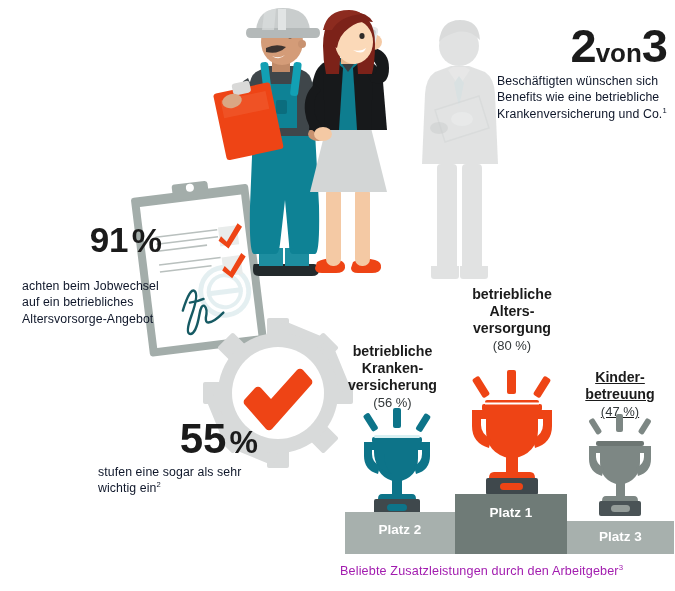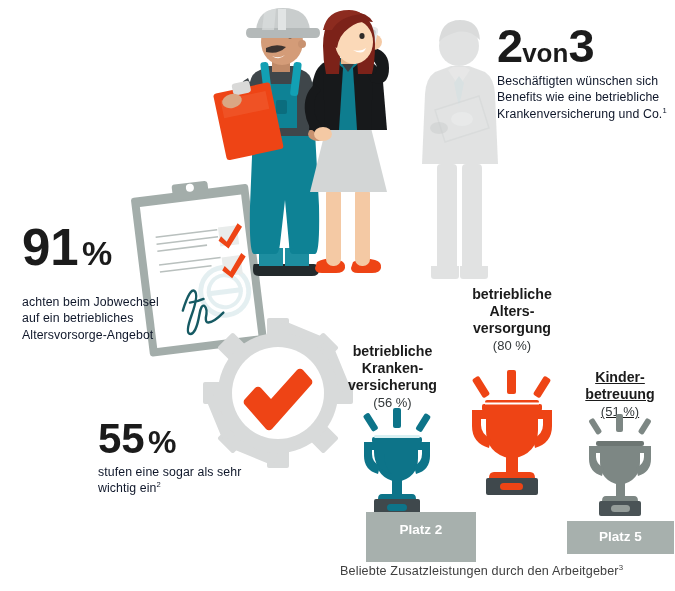--- a/index.html
+++ b/index.html
@@ -17,37 +17,38 @@
   }
   .abs{position:absolute;}
 
   
   .stat-num{
     font-weight:bold;
     color:#1b1b1b;
     letter-spacing:-1px;
     line-height:1;
     white-space:nowrap;
+    text-align:right;
   }
   .stat-body{
     font-size:12.3px;
     line-height:16.4px;
     color:#0f172a;
     letter-spacing:.1px;
   }
 
   
   #stat-2von3{ left:497px; top:22px; width:170px; }
   #stat-2von3 .big{ font-size:47px; }
   #stat-2von3 .small-word{ font-size:26px; letter-spacing:0; }
   #stat-2von3 .stat-body{ margin-top:4px; }
 
   
   #stat-91{ left:22px; top:222px; width:140px; }
-  #stat-91 .big{ font-size:51px; }
+  #stat-91 .big{ font-size:35px; }
   #stat-91 .pct{ font-size:34px; }
   #stat-91 .stat-body{ margin-top:21px; }
 
   
   #stat-55{ left:98px; top:418px; width:160px; }
   #stat-55 .big{ font-size:42px;margin-top:28px; }
   #stat-55 .pct{ font-size:32px; }
   #stat-55 .stat-body{ margin-top:4px; }
 
   sup{font-size:.62em; vertical-align:super; line-height:0;}
@@ -75,33 +76,33 @@
 
   
   .podium{
     position:absolute;
     color:#ffffff;
     font-weight:bold;
     font-size:13.5px;
     text-align:center;
   }
   .podium span{display:block;}
-  #podium-2{ left:345px; top:512px; width:110px; height:50px; background:#a7b0ad;margin-left:21px;}
+  #podium-2{ left:345px; top:512px; width:110px; height:42px; background:#a7b0ad;}
   #podium-2 span{ margin-top:10px;}
   #podium-1{ left:455px; top:494px; width:112px; height:60px; background:#6f7b77;}
   #podium-1 span{ margin-top:11px;}
   #podium-3{ left:567px; top:521px; width:107px; height:33px; background:#a7b0ad;}
   #podium-3 span{ margin-top:8px;}
 
   
   #caption{
     position:absolute;
     left:340px; top:564px;
     font-size:12.6px;
-    color:#404040;
+    color:#a21caf;
     letter-spacing:.15px;
     white-space:nowrap;
   }
 
   svg{display:block;}
   .art{position:absolute;}
 </style>
 </head>
 <body>
 
@@ -315,21 +316,21 @@
   </div>
   <div class="trophy-label" id="label-1">
     <div class="tl-name">betriebliche
 Alters-
 versorgung</div>
     <div class="tl-pct">(80 %)</div>
   </div>
   <div class="trophy-label" id="label-3">
     <div class="tl-name">Kinder-
 betreuung</div>
-    <div class="tl-pct">(51 %)</div>
+    <div class="tl-pct">(47 %)</div>
   </div>
 
   <svg class="art" style="left:352px;top:406px;" width="90" height="112" viewBox="0 0 90 112">
     <g fill="#0d7489">
       <rect x="41" y="2" width="8" height="20" rx="2"></rect>
       <rect x="15" y="7" width="7" height="19" rx="2" transform="rotate(-32 18 16)"></rect>
       <rect x="68" y="7" width="7" height="19" rx="2" transform="rotate(32 71 16)"></rect>
     </g>
 
     <path d="M24 36 h42 v16 q0 20 -21 24 q-21 -4 -21 -24z" fill="#0d7489"></path>
@@ -383,21 +384,24 @@
     <rect x="18" y="29" width="48" height="5" rx="2" fill="#6d7673"></rect>
     <rect x="38" y="71" width="9" height="13" fill="#7d8784"></rect>
     <path d="M28 84 h28 q4 0 4 5 h-36 q0 -5 4 -5z" fill="#7d8784"></path>
     <rect x="21" y="89" width="42" height="15" rx="2" fill="#4a5356"></rect>
     <rect x="33" y="93" width="19" height="7" rx="3.5" fill="#949c99"></rect>
   </svg>
 
   <div class="podium" id="podium-2">
     <span>Platz 2</span>
   </div>
+  <div class="podium" id="podium-1">
+    <span>Platz 1</span>
+  </div>
   <div class="podium" id="podium-3">
-    <span>Platz 5</span>
+    <span>Platz 3</span>
   </div>
 
   <div id="caption">
     <span>Beliebte Zusatzleistungen durch den Arbeitgeber</span><sup>3</sup>
   </div>
 
 </div>
 
 </body></html>

